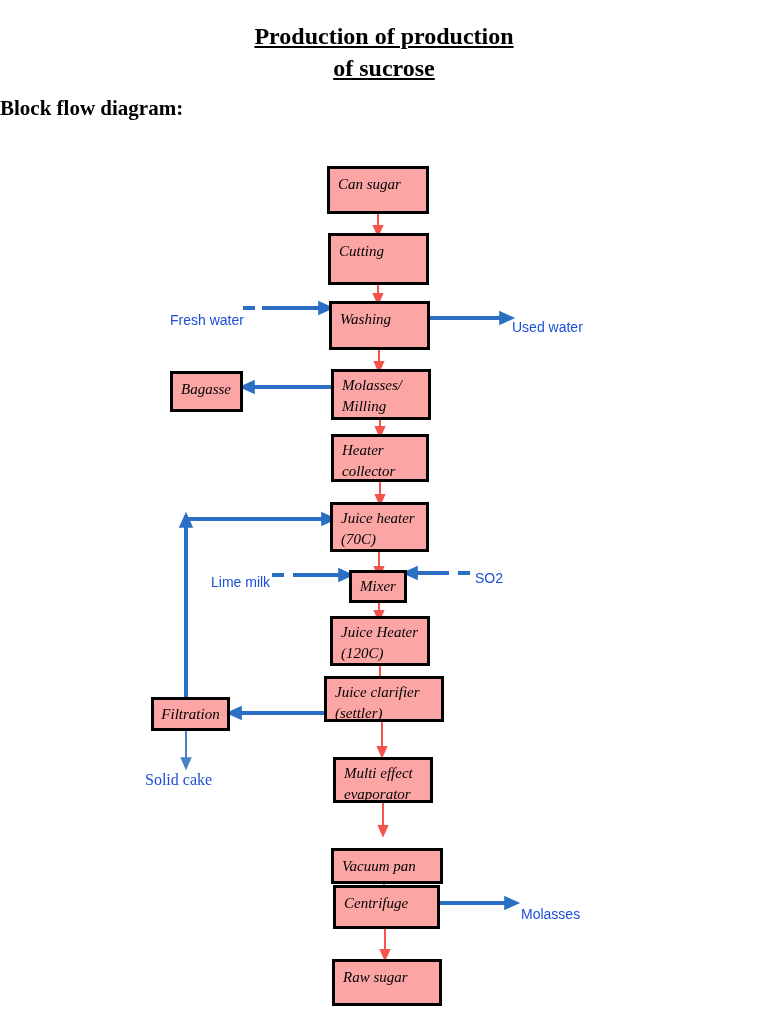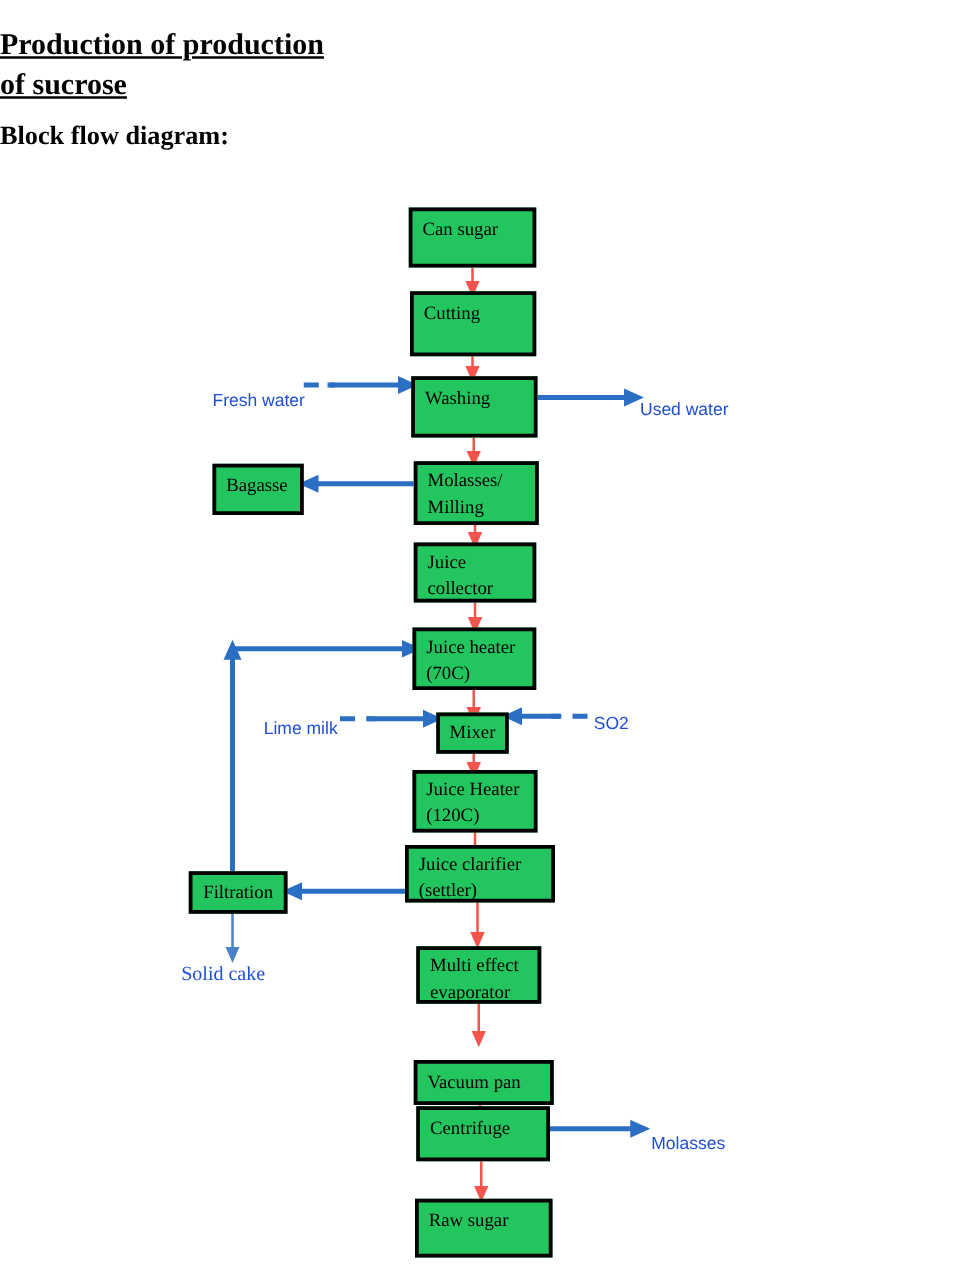--- a/index.html
+++ b/index.html
@@ -15,21 +15,21 @@
     background: #ffffff;
     overflow: hidden;
     font-family: "Liberation Serif", "DejaVu Serif", serif;
   }
   
   .title-block {
     position: absolute;
     left: 0;
     top: 20px;
     width: 768px;
-    text-align: left;
+    text-align: center;
   }
   .title-line {
     font-family: "Liberation Serif", "DejaVu Serif", serif;
     font-weight: bold;
     font-size: 24px;
     line-height: 32px;
     color: #000000;
     text-decoration: underline;
     text-underline-offset: 2px;
     display: block;
@@ -44,27 +44,28 @@
     font-size: 21px;
     line-height: 30px;
     color: #000000;
   }
 
   
   .box {
     position: absolute;
     box-sizing: border-box;
     border: 3px solid #000000;
-    background: #22c55e;
+    background: #fca5a5;
     color: #000000;
     font-family: "Liberation Serif", "DejaVu Serif", serif;
     font-size: 15px;
     line-height: 21px;
     padding: 5px 0 0 8px;
     z-index: 5;
+    font-style: italic;
   }
   .box.two-line {
     padding-top: 3px;
   }
   .box.center-text {
     padding: 0;
     display: flex;
     align-items: center;
     justify-content: center;
   }
@@ -191,21 +192,21 @@
   <div class="box" style="left:170px; top:371px; width:73px; height:41px;">
     <span>Bagasse</span>
   </div>
 
   <div class="box two-line" style="left:331px; top:369px; width:100px; height:51px;">
     <div>Molasses/</div>
     <div>Milling</div>
   </div>
 
   <div class="box two-line" style="left:331px; top:434px; width:98px; height:48px;">
-    <div>Juice</div>
+    <div>Heater</div>
     <div>collector</div>
   </div>
 
   <div class="box two-line" style="left:330px; top:502px; width:99px; height:50px;">
     <div>Juice heater</div>
     <div>(70C)</div>
   </div>
 
   <div class="box center-text" style="left:349px; top:570px; width:58px; height:33px;">
     <span>Mixer</span>

